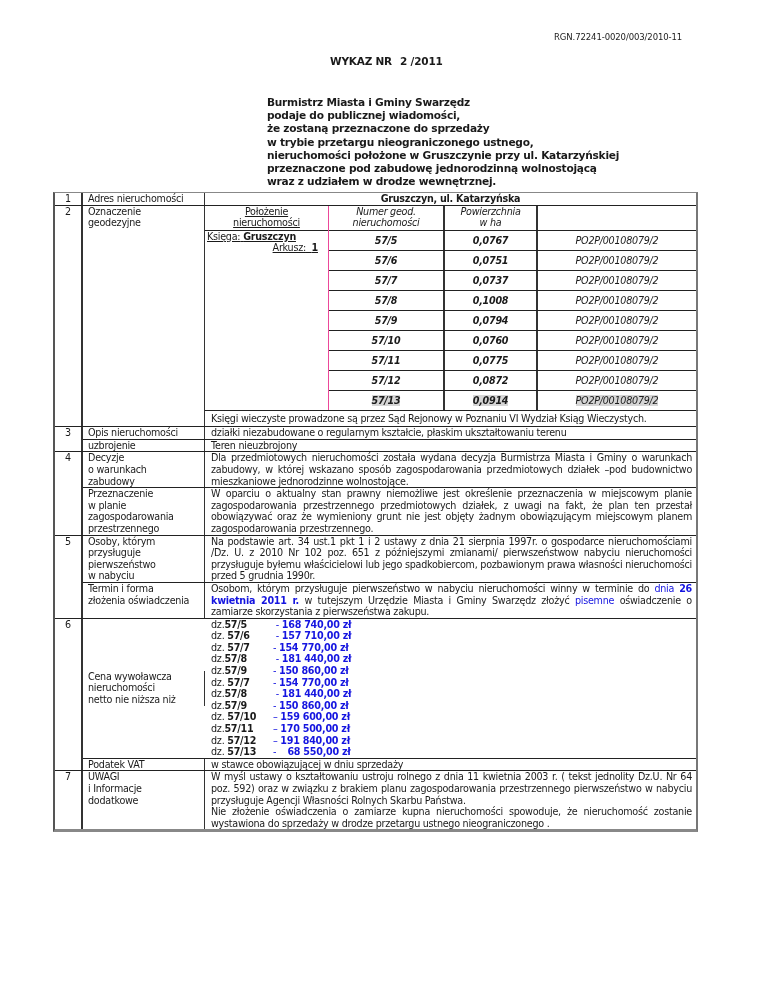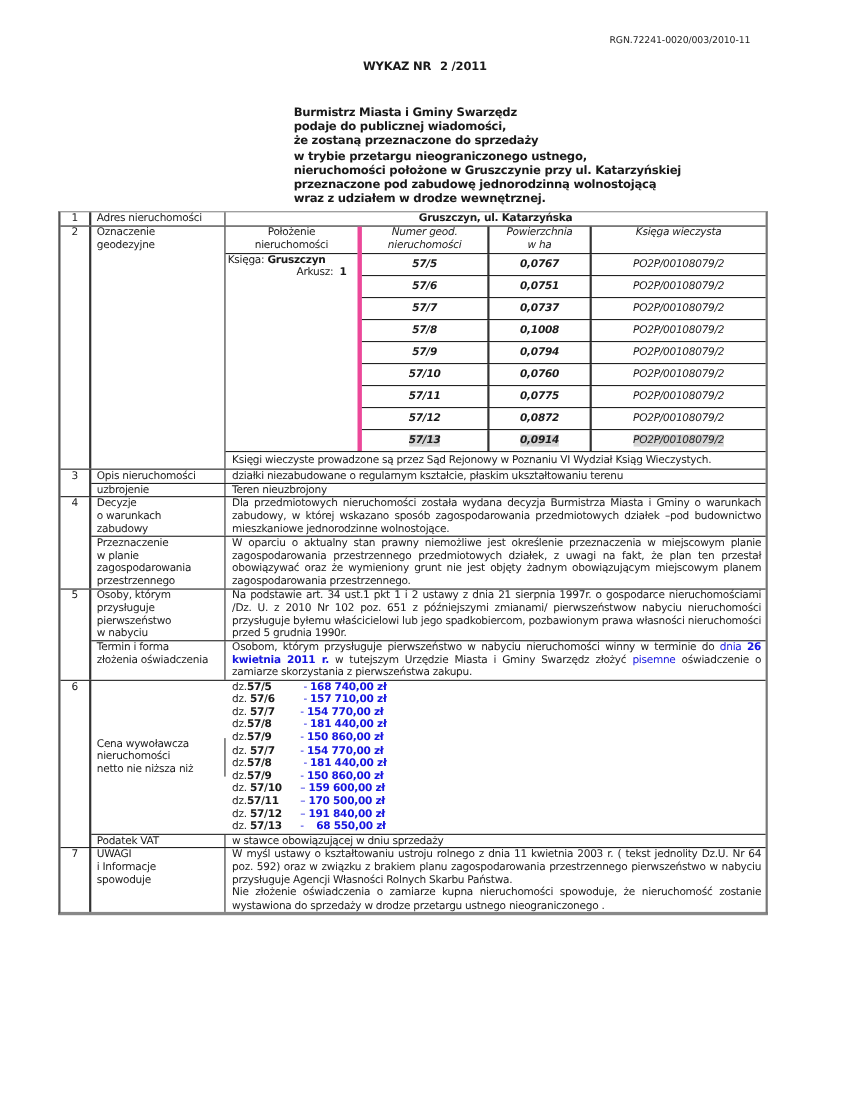--- a/index.html
+++ b/index.html
@@ -34,21 +34,21 @@
   .c-label { width: 122px; padding-left: 5px; border-right: 1px solid #333; flex: none; box-sizing: border-box; }
   .c-body { flex: 1; padding: 0 4px 0 6px; text-align: justify; min-width: 0; }
 
   .sub { display: flex; border-top: 1px solid #222; }
   .sub:first-child { border-top: none; align-items: center; }
 
   .addr { text-align: center; font-weight: bold; padding: 0; }
 
   
   .geo { display: flex; padding: 0; }
-  .geo-loc { width: 124px; border-right: 4px solid #ec4899; flex: none; box-sizing: border-box; }
+  .geo-loc { width: 124px; border-right: 1px solid #ec4899; flex: none; box-sizing: border-box; text-decoration: underline; }
   .geo-loc .hd { text-align: center; height: 24px; border-bottom: 1px solid #222; }
   .geo-loc .obreb { padding-left: 2px; }
   .geo-loc .ark { text-align: right; padding-right: 10px; }
   .geo-grid { flex: 1; }
   .gr { display: flex; font-style: italic; }
   .gr > div { box-sizing: border-box; text-align: center; height: 19px; line-height: 19px; }
   .gr .n { width: 116px; border-right: 2px solid #333; font-weight: bold; }
   .gr .a { width: 93px; border-right: 2px solid #333; font-weight: bold; }
   .gr .k { flex: 1; }
   .gr.hdr > div { height: 24px; line-height: 11.4px; font-weight: normal; }
@@ -110,21 +110,20 @@
         <div class="geo-grid">
           <div class="gr hdr">
             <div class="n">
                 <div>Numer geod.</div>
                 <div>nieruchomości</div>
               </div>
             <div class="a">
                 <div>Powierzchnia</div>
                 <div>w ha</div>
               </div>
-            <div class="k">Księga wieczysta</div>
           </div>
           <div id="parcel-rows">
               <div class="gr data">
                 <div class="n"><span>57/5</span></div>
                 <div class="a"><span>0,0767</span></div>
                 <div class="k"><span>PO2P/00108079/2</span></div>
               </div>
               <div class="gr data">
                 <div class="n"><span>57/6</span></div>
                 <div class="a"><span>0,0751</span></div>
@@ -260,20 +259,20 @@
         <div class="c-body">w stawce obowiązującej w dniu sprzedaży</div>
       </div>
     </div>
   </div>
 
   <div class="row" style="border-top:1.5px solid #222">
     <div class="c-no">7</div>
     <div class="c-label">
       <div>UWAGI</div>
         <div>i Informacje</div>
-        <div>spowoduje</div>
+        <div>dodatkowe</div>
     </div>
     <div class="c-body">
       <div>W myśl ustawy o kształtowaniu ustroju rolnego z dnia 11 kwietnia 2003 r. ( tekst jednolity Dz.U. Nr 64 poz. 592) oraz w związku z brakiem planu zagospodarowania przestrzennego pierwszeństwo w nabyciu przysługuje Agencji Własności Rolnych Skarbu Państwa.</div>
       <div>Nie złożenie oświadczenia o zamiarze kupna nieruchomości spowoduje, że nieruchomość zostanie wystawiona  do sprzedaży w drodze przetargu ustnego nieograniczonego .</div>
     </div>
   </div>
 </div>
 
 </body></html>

